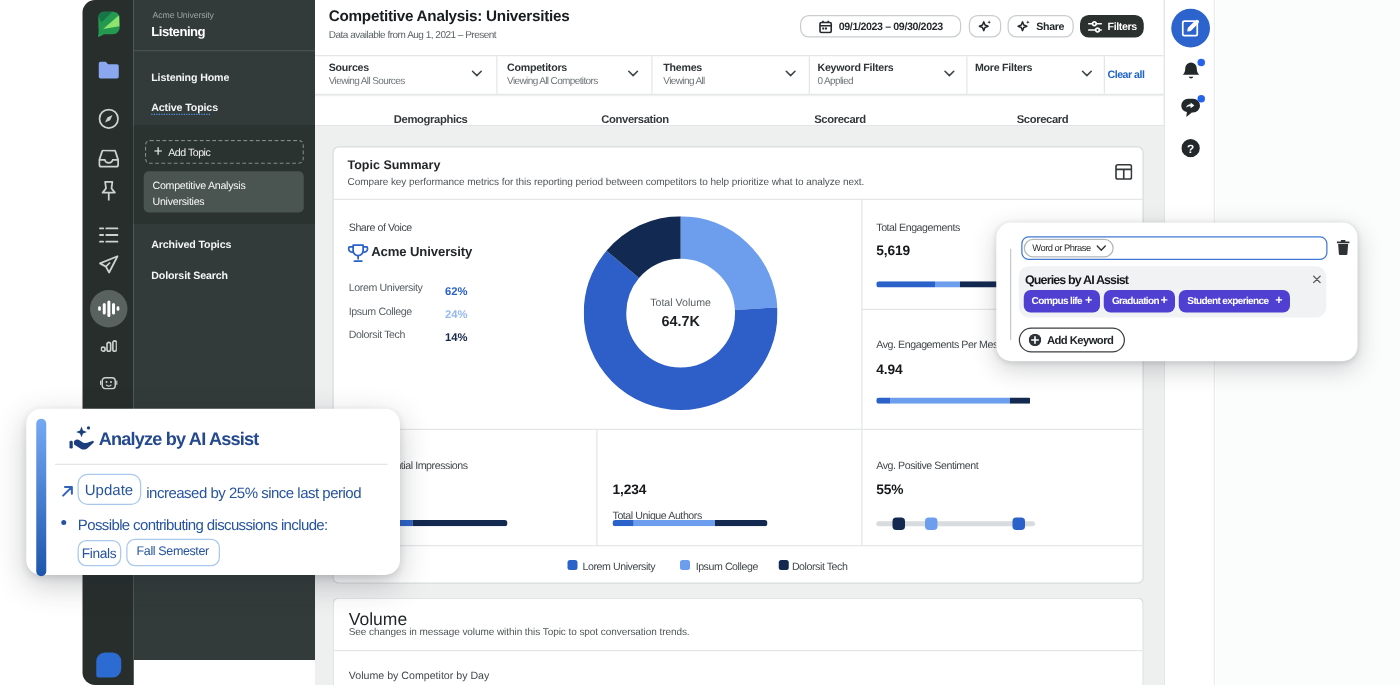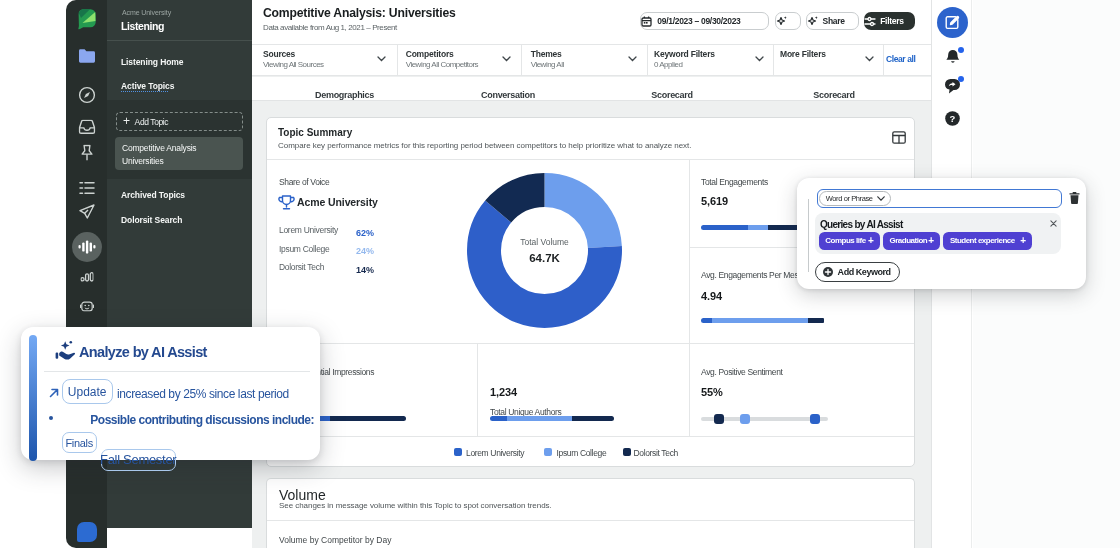--- a/index.html
+++ b/index.html
@@ -20,21 +20,21 @@
   .sb-link { position:absolute; left:14px; font-size:8.5px; font-weight:bold; color:#f4f6f5; letter-spacing:-0.1px; }
   #sb-panel { position:absolute; left:0; top:100px; width:145px; height:79px; background:#2b3331; }
   #sb-addtopic { position:absolute; left:9px; top:112px; width:127px; height:19px; border:1px dashed #848d8a; border-radius:4px; color:#eef1f0; font-size:8.5px; letter-spacing:-0.4px; display:flex; align-items:center; }
   #sb-selected { position:absolute; left:8px; top:137px; width:128px; height:33px; background:#4a5450; border-radius:4px; color:#f7f9f8; font-size:8.5px; letter-spacing:-0.2px; line-height:13.5px; padding:4.5px 0 0 7px; }
 
   
   #main { left:252px; top:0; width:678.5px; height:548px; background:#eef0f0; }
   #mhead { position:absolute; left:0; top:0; width:100%; height:44px; background:#fff; }
   #mtitle { position:absolute; left:11px; top:6px; font-size:12.2px; font-weight:bold; color:#191d1f; letter-spacing:-0.2px; }
   #msub { position:absolute; left:11px; top:23px; font-size:8px; color:#5c6366; letter-spacing:-0.4px; }
-  .hbtn { position:absolute; top:12px; height:18px; background:#fff; border:1px solid #c9cdcf; border-radius:7px; display:flex; align-items:center; font-size:8.5px; font-weight:bold; color:#24292c; letter-spacing:-0.3px; }
+  .hbtn { position:absolute; top:12px; height:18px; background:#fff; border:1px solid #c9cdcf; border-radius:7px; display:flex; align-items:center; justify-content:center; font-size:8.5px; font-weight:bold; color:#24292c; letter-spacing:-0.3px; }
   #filters-btn { background:#2a312f; color:#fff; border:none; }
   #mfilter { position:absolute; left:0; top:44px; width:100%; height:31.5px; background:#fff; border-top:1px solid #e4e6e7; border-bottom:1px solid #e4e6e7; }
   .f-label { position:absolute; top:3.5px; font-size:8.5px; font-weight:bold; color:#2e3436; letter-spacing:-0.2px; }
   .f-sub { position:absolute; top:14.5px; font-size:8px; color:#6e7578; letter-spacing:-0.5px; }
   .f-chev { position:absolute; top:11px; }
   .f-div { position:absolute; top:0; width:1px; height:100%; background:#e4e6e7; }
   #mtabs { position:absolute; left:0; top:76.5px; width:100%; height:24px; background:#fff; border-bottom:1px solid #e2e4e5; }
   .tab { position:absolute; top:13px; transform:translateX(-50%); font-size:9px; font-weight:bold; color:#33393c; letter-spacing:-0.3px; }
 
   
@@ -348,17 +348,17 @@
       <rect x="0.6" y="12.6" width="2.6" height="6.2" rx="1.1"></rect>
     </svg>
     <div style="position:absolute;left:58px;top:16.5px;font-size:14.5px;font-weight:bold;color:#24498f;letter-spacing:-0.65px;">Analyze by AI Assist</div>
     <div style="position:absolute;left:22.8px;top:44.3px;width:266px;height:1px;background:#e3e6e8;"></div>
     <svg style="position:absolute;left:27.5px;top:61px" width="10" height="10" viewBox="0 0 10 10" fill="none" stroke="#2e62b8" stroke-width="1.6" stroke-linecap="round" stroke-linejoin="round">
         <path d="M1.5 8.5 L8.5 1.5 M3 1.5 h5.5 v5.5"></path>
       </svg>
     <div style="position:absolute;left:40.7px;top:52px;width:51px;height:25.2px;border:1.5px solid #a9c8ec;border-radius:8px;display:flex;align-items:center;justify-content:center;font-size:12px;color:#27549e;">Update</div>
     <div style="position:absolute;left:96px;top:59.5px;font-size:12px;color:#27549e;letter-spacing:-0.4px;">increased by 25% since last period</div>
     <div style="position:absolute;left:27.5px;top:89px;width:4px;height:4px;border-radius:50%;background:#27549e;"></div>
-    <div style="position:absolute;left:41.3px;top:86px;font-size:12px;font-weight:bold;color:#27549e;letter-spacing:-0.5px;margin-left:28px;">Possible contributing discussions include:</div>
+    <div style="position:absolute;left:41.3px;top:86px;font-size:12px;font-weight:normal;color:#27549e;letter-spacing:-0.5px;">Possible contributing discussions include:</div>
     <div style="position:absolute;left:40.7px;top:104.9px;width:35px;height:21.5px;border:1.3px solid #a9c8ec;border-radius:7px;display:flex;align-items:center;justify-content:center;font-size:11px;color:#27549e;letter-spacing:-0.3px;">Finals</div>
-    <div style="position:absolute;left:79.7px;top:122px;width:75px;height:21.5px;border:1.3px solid #a9c8ec;border-radius:7px;display:flex;align-items:center;justify-content:center;font-size:13px;color:#27549e;letter-spacing:-0.3px;">Fall Semester</div>
+    <div style="position:absolute;left:79.7px;top:104px;width:75px;height:21.5px;border:1.3px solid #a9c8ec;border-radius:7px;display:flex;align-items:center;justify-content:center;font-size:10px;color:#27549e;letter-spacing:-0.3px;">Fall Semester</div>
   </div>
 </div>
 
 </body></html>

